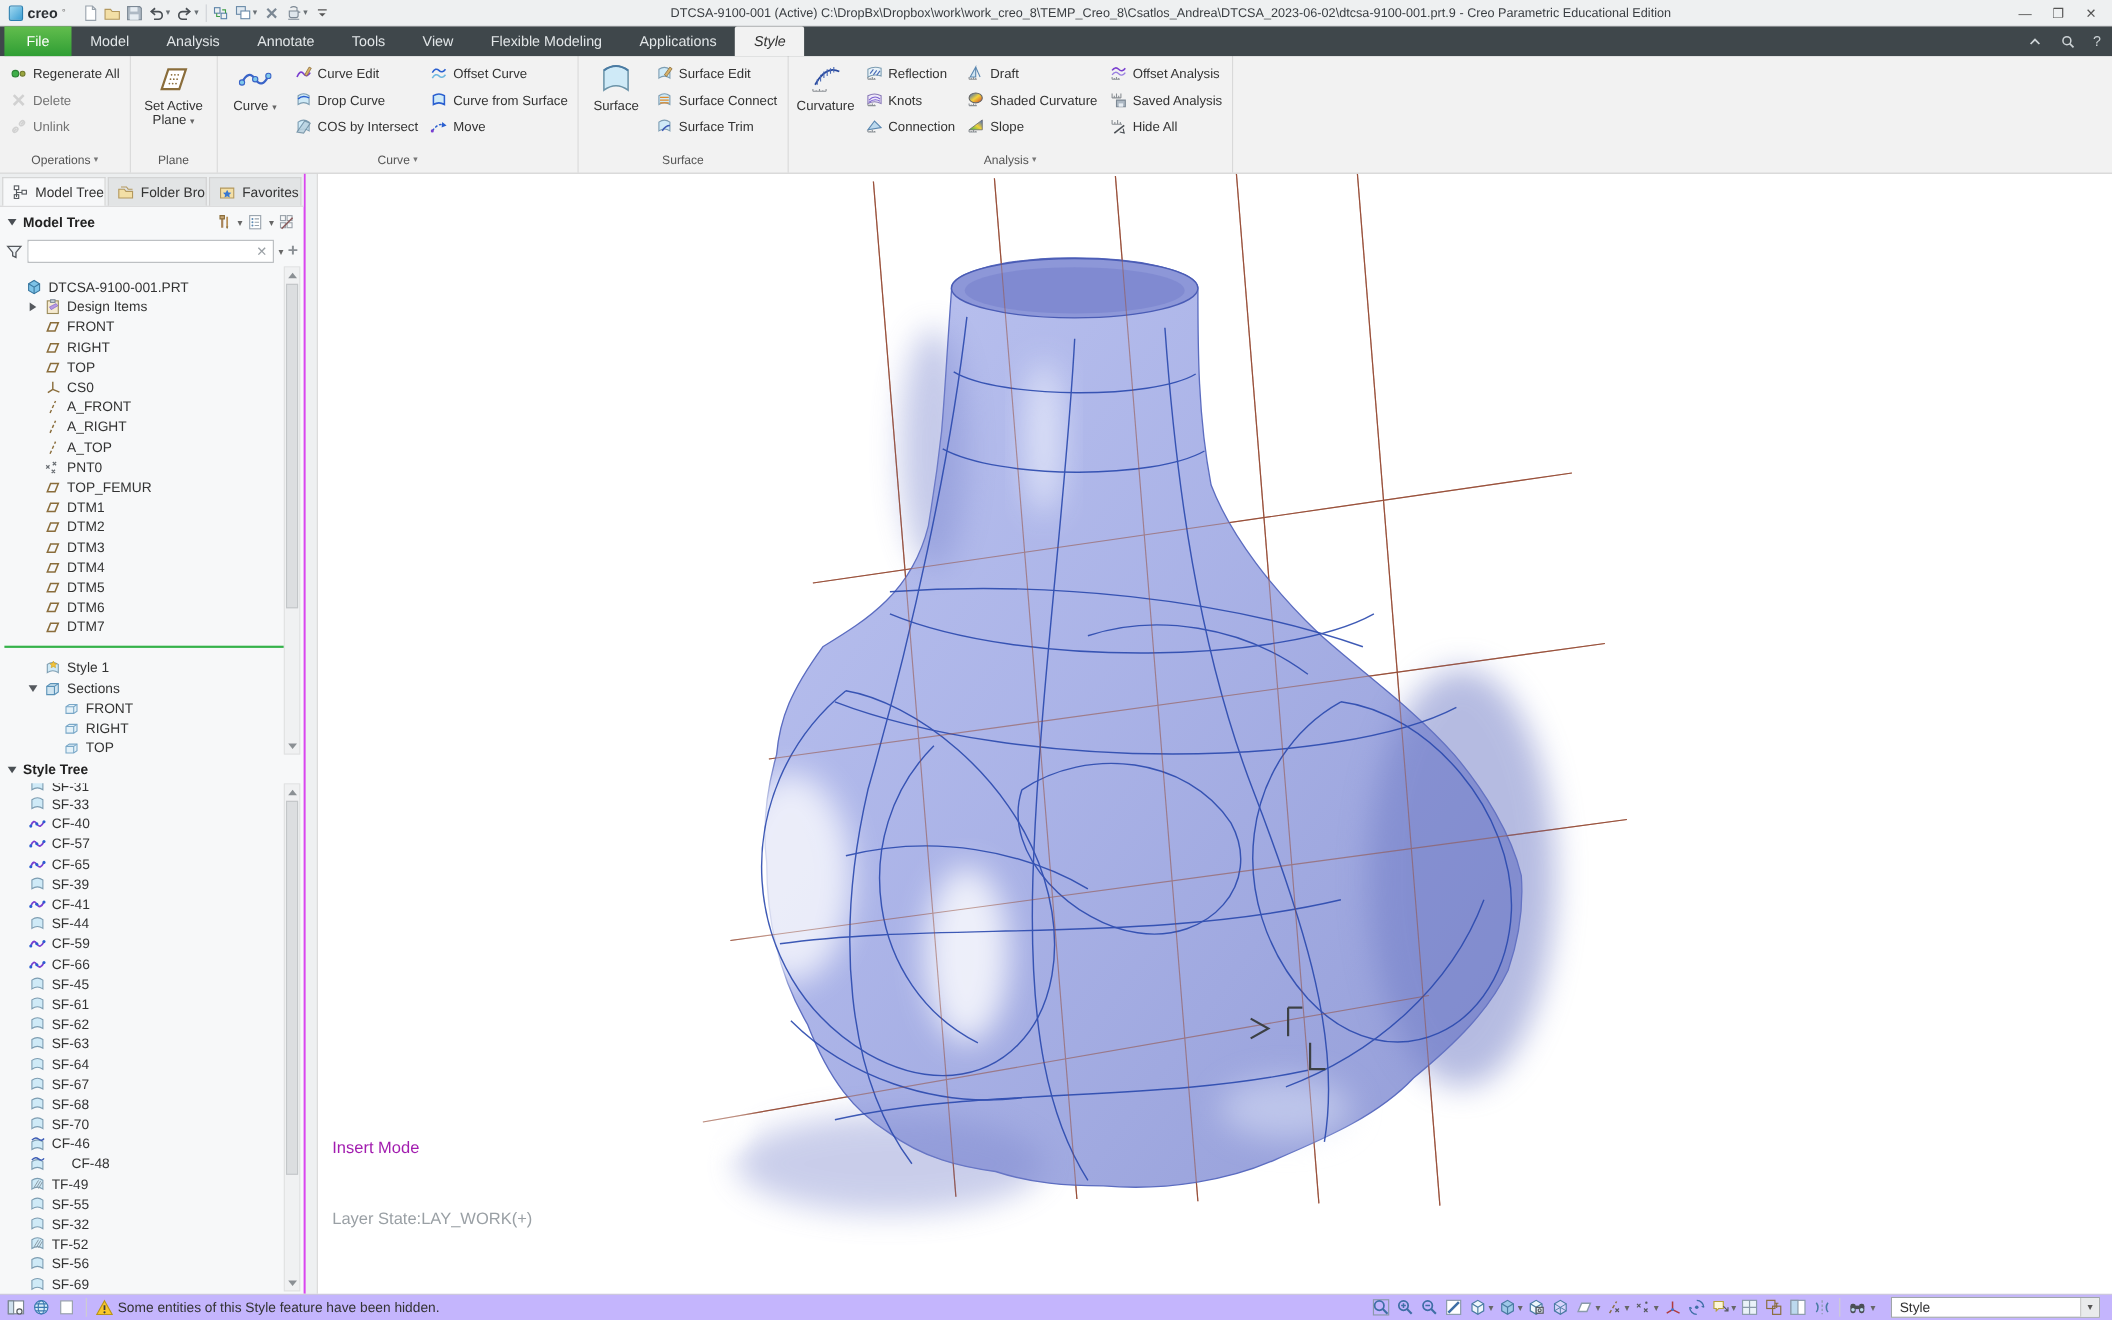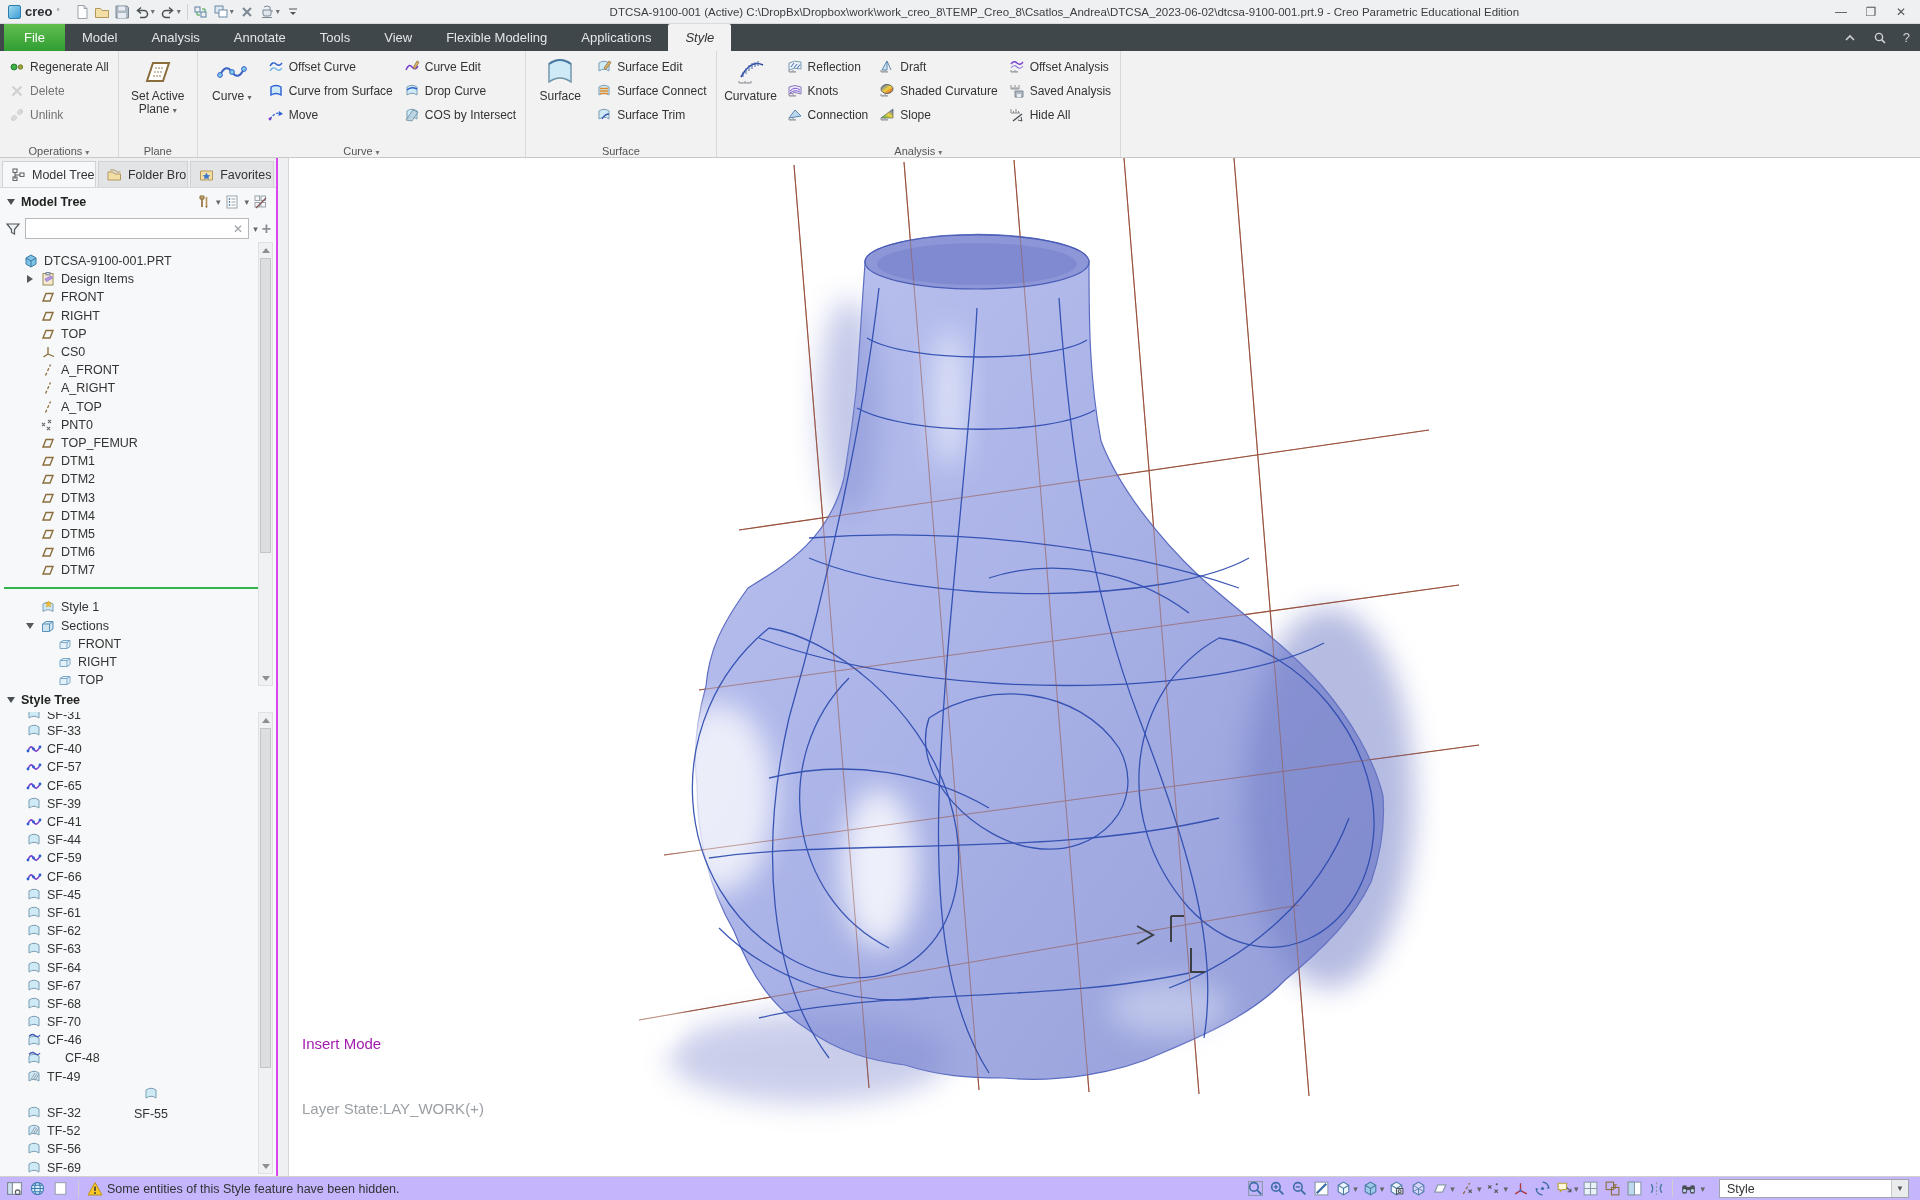--- a/index.html
+++ b/index.html
@@ -24,21 +24,21 @@
   .tab { padding:0 17px; font-size:13px; color:#e2e6e8; display:flex; align-items:center; }
   .tab.file { background:linear-gradient(#62bd4d,#2f9e34); color:#fff; padding:0 20px; }
   .tab.active { background:#f2f2f2; color:#333; font-style:italic; border-radius:2px 2px 0 0; }
   .tabbar-right { position:absolute; right:10px; top:0; height:100%; display:flex; align-items:center; gap:16px; color:#ccd2d5; }
   .tabbar-right .tb-ic { width:14px; height:14px; display:flex; }
 
   
   .ribbon { height:107px; background:#f2f2f2; border-bottom:1px solid #c9c9c9; display:flex; align-items:stretch; }
   .rgroup { display:flex; flex-direction:column; border-right:1px solid #d9d9d9; padding:2px 5px 0; }
   .rbody { flex:1; display:flex; gap:3px; }
-  .rlabel { height:17px; display:flex; align-items:flex-end; justify-content:center; gap:3px; font-size:11px; color:#555; }
+  .rlabel { height:17px; display:flex; align-items:flex-start; justify-content:center; gap:3px; font-size:11px; color:#555; }
   .rlabel .cg { font-size:8px; color:#777; }
   .stackcol { display:flex; flex-direction:column; gap:3px; padding-top:3px; }
   .sbtn { display:flex; align-items:center; gap:5px; height:21px; padding:0 4px; font-size:12px; color:#333; white-space:nowrap; cursor:default; }
   .sbtn.disabled { color:#737373; }
   .sbtn.disabled .icn svg { opacity:.4; filter:grayscale(1); }
   .bigbtn { min-width:58px; max-width:68px; display:flex; flex-direction:column; align-items:center; padding-top:4px; gap:3px; font-size:12px; color:#333; text-align:center; line-height:13px; }
   .bigbtn .cg { font-size:8px; color:#666; }
 
   
   .main { display:flex; height:1018px; }
@@ -298,20 +298,49 @@
               <circle cx="15" cy="15" r="2.4" fill="#7fc8ea" stroke="#3a64c8"></circle>
               <circle cx="27" cy="12" r="2.4" fill="#7fc8ea" stroke="#3a64c8"></circle>
             </svg>
           </span>
           <span>Curve <span class="cg">▾</span></span>
         </div>
         <div class="stackcol">
           <div class="sbtn">
             <span class="icn ">
               <svg viewBox="0 0 16 16">
+                <path d="M2 11 Q5 4 8 8 T14 7" fill="none" stroke="#7a3fd0" stroke-width="1.5"></path>
+                <path d="M9 9 L13 2 l2 1 -4 7 z" fill="#d8b26a" stroke="#8a6d3b" stroke-width=".7"></path>
+              </svg>
+            </span>
+            <span>Curve Edit</span>
+          </div>
+          <div class="sbtn">
+            <span class="icn ">
+              <svg viewBox="0 0 16 16">
+                <path d="M3 4 Q8 0.5 13 4 V12 Q8 8.5 3 12 Z" fill="#cfeaf7" stroke="#7d9db2"></path>
+                <path d="M3 7 Q7 3 13 6" fill="none" stroke="#2a5fd0" stroke-width="1.4"></path>
+              </svg>
+            </span>
+            <span>Drop Curve</span>
+          </div>
+          <div class="sbtn">
+            <span class="icn ">
+              <svg viewBox="0 0 16 16">
+                <path d="M3 4 Q8 0.5 13 4 V12 Q8 8.5 3 12 Z" fill="#cfeaf7" stroke="#7d9db2"></path>
+                <path d="M2 13 L9 3 L14 5 L8 14 Z" fill="#b9d2e0" stroke="#6b8ba0" opacity=".85"></path>
+              </svg>
+            </span>
+            <span>COS by Intersect</span>
+          </div>
+        </div>
+        <div class="stackcol">
+          <div class="sbtn">
+            <span class="icn ">
+              <svg viewBox="0 0 16 16">
                 <path d="M2 7 Q5 2 8 5 T14 4" fill="none" stroke="#2a5fd0" stroke-width="1.4"></path>
                 <path d="M2 12 Q5 7 8 10 T14 9" fill="none" stroke="#6fb8e0" stroke-width="1.4"></path>
               </svg>
             </span>
             <span>Offset Curve</span>
           </div>
           <div class="sbtn">
             <span class="icn ">
               <svg viewBox="0 0 16 16">
                 <path d="M3 4 Q8 1 13 4 V12 Q8 9 3 12 Z" fill="#cfeaf7" stroke="#2a5fd0" stroke-width="1.4"></path>
@@ -321,49 +350,20 @@
           </div>
           <div class="sbtn">
             <span class="icn ">
               <svg viewBox="0 0 16 16">
                 <path d="M2 12 Q8 4 12 7" fill="none" stroke="#2a5fd0" stroke-width="1.3" stroke-dasharray="2.5 1.6"></path>
                 <path d="M11 4 L15 7 L10.5 9 Z" fill="#2a5fd0"></path>
                 <circle cx="2" cy="12" r="1.4" fill="#7a3fd0"></circle>
               </svg>
             </span>
             <span>Move</span>
-          </div>
-        </div>
-        <div class="stackcol">
-          <div class="sbtn">
-            <span class="icn ">
-              <svg viewBox="0 0 16 16">
-                <path d="M2 11 Q5 4 8 8 T14 7" fill="none" stroke="#7a3fd0" stroke-width="1.5"></path>
-                <path d="M9 9 L13 2 l2 1 -4 7 z" fill="#d8b26a" stroke="#8a6d3b" stroke-width=".7"></path>
-              </svg>
-            </span>
-            <span>Curve Edit</span>
-          </div>
-          <div class="sbtn">
-            <span class="icn ">
-              <svg viewBox="0 0 16 16">
-                <path d="M3 4 Q8 0.5 13 4 V12 Q8 8.5 3 12 Z" fill="#cfeaf7" stroke="#7d9db2"></path>
-                <path d="M3 7 Q7 3 13 6" fill="none" stroke="#2a5fd0" stroke-width="1.4"></path>
-              </svg>
-            </span>
-            <span>Drop Curve</span>
-          </div>
-          <div class="sbtn">
-            <span class="icn ">
-              <svg viewBox="0 0 16 16">
-                <path d="M3 4 Q8 0.5 13 4 V12 Q8 8.5 3 12 Z" fill="#cfeaf7" stroke="#7d9db2"></path>
-                <path d="M2 13 L9 3 L14 5 L8 14 Z" fill="#b9d2e0" stroke="#6b8ba0" opacity=".85"></path>
-              </svg>
-            </span>
-            <span>COS by Intersect</span>
           </div>
         </div>
       </div>
       <div class="rlabel">
         <span>Curve</span>
         <span class="cg">▾</span>
       </div>
     </div>
     <div class="rgroup">
       <div class="rbody">
@@ -1049,21 +1049,21 @@
         </div>
         <div class="trow" style="padding-left: 26px;">
           <span class="icn ">
             <svg viewBox="0 0 16 16">
               <path d="M3 4 Q8 0.5 13 4 V12 Q8 8.5 3 12 Z" fill="#cfeaf7" stroke="#7d9db2"></path>
               <path d="M5 10.5 L9 4 M7 11 L11 4.5 M9 11.5 L12.5 5.5" stroke="#8a9aa5" stroke-width=".9"></path>
             </svg>
           </span>
           <span class="lbl">TF-49</span>
         </div>
-        <div class="trow" style="padding-left: 26px; flex-direction: column;">
+        <div class="trow" style="padding-left: 26px;">
           <span class="icn ">
             <svg viewBox="0 0 16 16">
               <path d="M3 4 Q8 0.5 13 4 V12 Q8 8.5 3 12 Z" fill="#cfeaf7" stroke="#7d9db2"></path>
             </svg>
           </span>
           <span class="lbl">SF-55</span>
         </div>
         <div class="trow" style="padding-left: 26px;">
           <span class="icn ">
             <svg viewBox="0 0 16 16">

